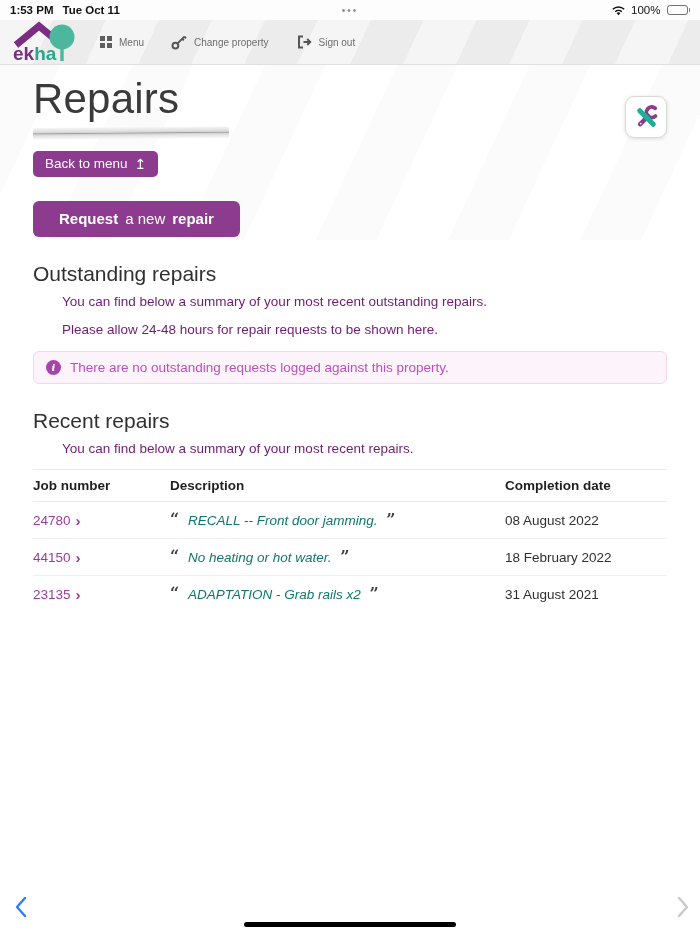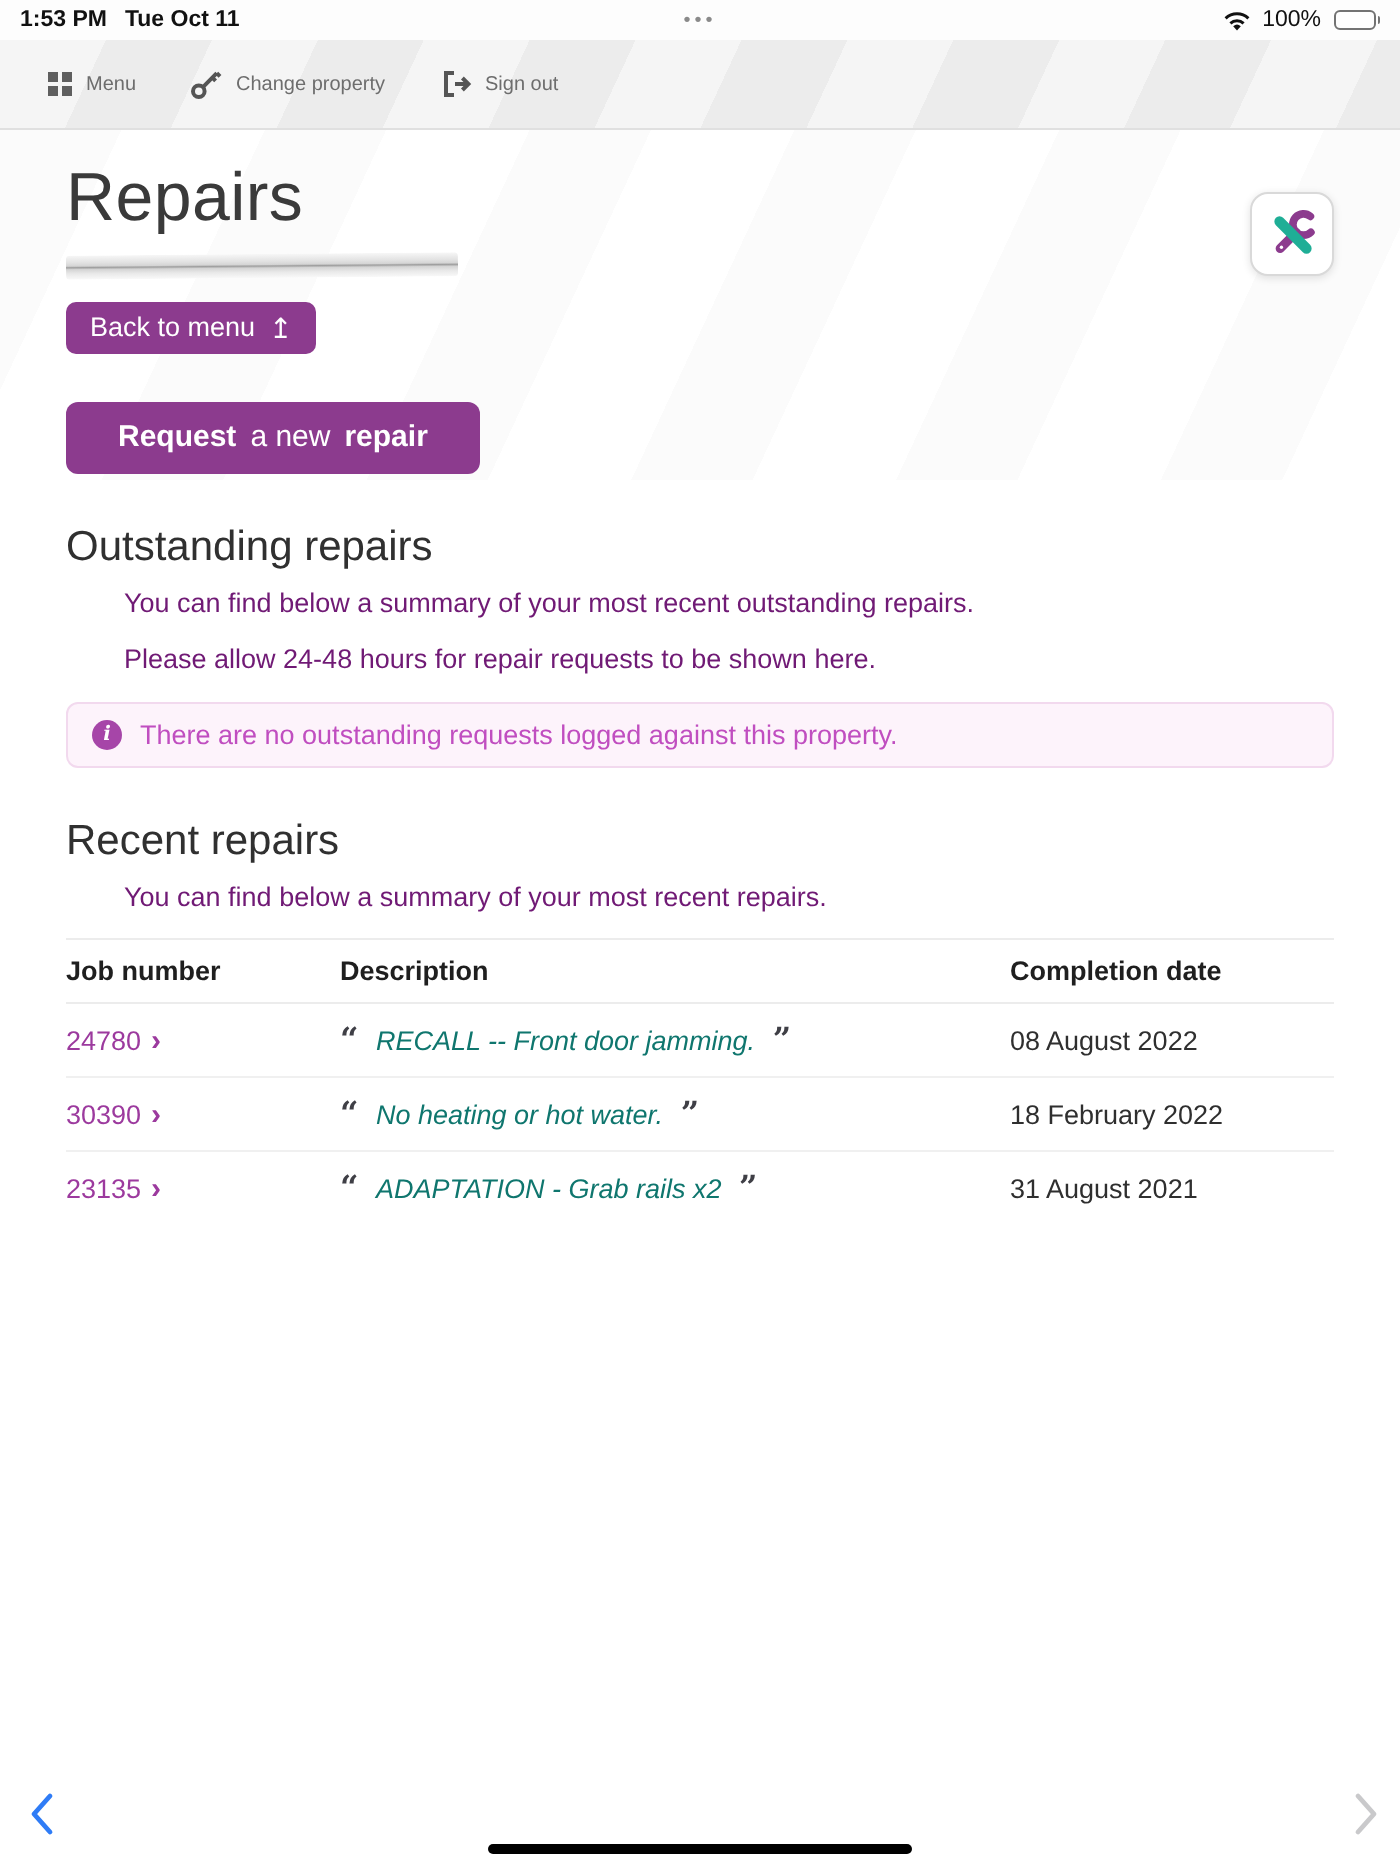--- a/index.html
+++ b/index.html
@@ -42,21 +42,21 @@
   .navlinks{display:flex; align-items:center; gap:27px; margin-left:16px; color:#6d6d6d; font-size:10px;}
   .navlink{display:flex; align-items:center; gap:7px; cursor:pointer;}
   .gridicon{width:12px; height:12px; display:grid; grid-template-columns:5px 5px; grid-template-rows:5px 5px; gap:2px;}
   .gridicon i{background:#5f5f5f; display:block;}
   
   .content{padding:0 33px; position:relative;}
   .hero-stripes{
     position:absolute; left:0; top:65px; width:700px; height:175px; pointer-events:none;
     background:repeating-linear-gradient(115deg,rgba(0,0,0,.016) 0 55px,rgba(255,255,255,0) 55px 120px);
   }
-  h1{font-size:34px; font-weight:400; color:#3a3a3a; margin-top:14px; line-height:40px; letter-spacing:.2px;}
+  h1{font-size:42px; font-weight:400; color:#3a3a3a; margin-top:14px; line-height:40px; letter-spacing:.2px;}
   .stroke{
     width:196px; height:12px; margin-top:8px; border-radius:2px;
     transform:rotate(-.5deg);
     background:
       linear-gradient(to bottom, rgba(0,0,0,0) 44%, rgba(120,120,120,.55) 50%, rgba(0,0,0,0) 58%),
       linear-gradient(to bottom,#f7f7f7 0%,#e2e2e2 30%,#cdcdcd 52%,#e9e9e9 76%,#f9f9f9 100%);
   }
   .tools-btn{
     position:absolute; right:33px; top:17px; width:42px; height:42px;
     background:#fff; border:1px solid #d9d9d9; border-radius:9px;
@@ -127,20 +127,28 @@
     </svg>
     <span style="font-weight:400">100%</span>
     <span class="battery">
       <span class="shell"><span class="fill"></span></span>
         <span class="nub"></span>
     </span>
   </div>
 </div>
 
 <div class="navbar">
+  <div class="logo">
+    <svg width="76" height="44" viewBox="0 0 76 44">
+      <path d="M8 25 L31 6 L54 25" fill="none" stroke="#7b2d84" stroke-width="7"></path>
+      <rect x="52.3" y="24" width="3.4" height="17" fill="#4cb79d"></rect>
+      <circle cx="54" cy="17" r="12.5" fill="#4cb79d"></circle>
+      <text x="5" y="40" font-family="Liberation Sans, DejaVu Sans, sans-serif" font-size="19" font-weight="700"><tspan fill="#7b2d84">ek</tspan><tspan fill="#2aa78b">ha</tspan></text>
+    </svg>
+  </div>
   <div class="navlinks">
     <div class="navlink">
       <span class="gridicon">
           <i></i>
           <i></i>
           <i></i>
           <i></i>
         </span>
       <span>Menu</span>
     </div>
@@ -223,21 +231,21 @@
     <td>
       <span class="quote">“</span>
       <span class="desc-text">RECALL -- Front door jamming.</span>
       <span class="quote">”</span>
     </td>
     <td>08 August 2022</td>
   </tr>
         <tr>
     <td>
       <span class="job-link">
-        <span>30390</span>
+        <span>44150</span>
         <span class="chev">›</span>
       </span>
     </td>
     <td>
       <span class="quote">“</span>
       <span class="desc-text">No heating or hot water.</span>
       <span class="quote">”</span>
     </td>
     <td>18 February 2022</td>
   </tr>

